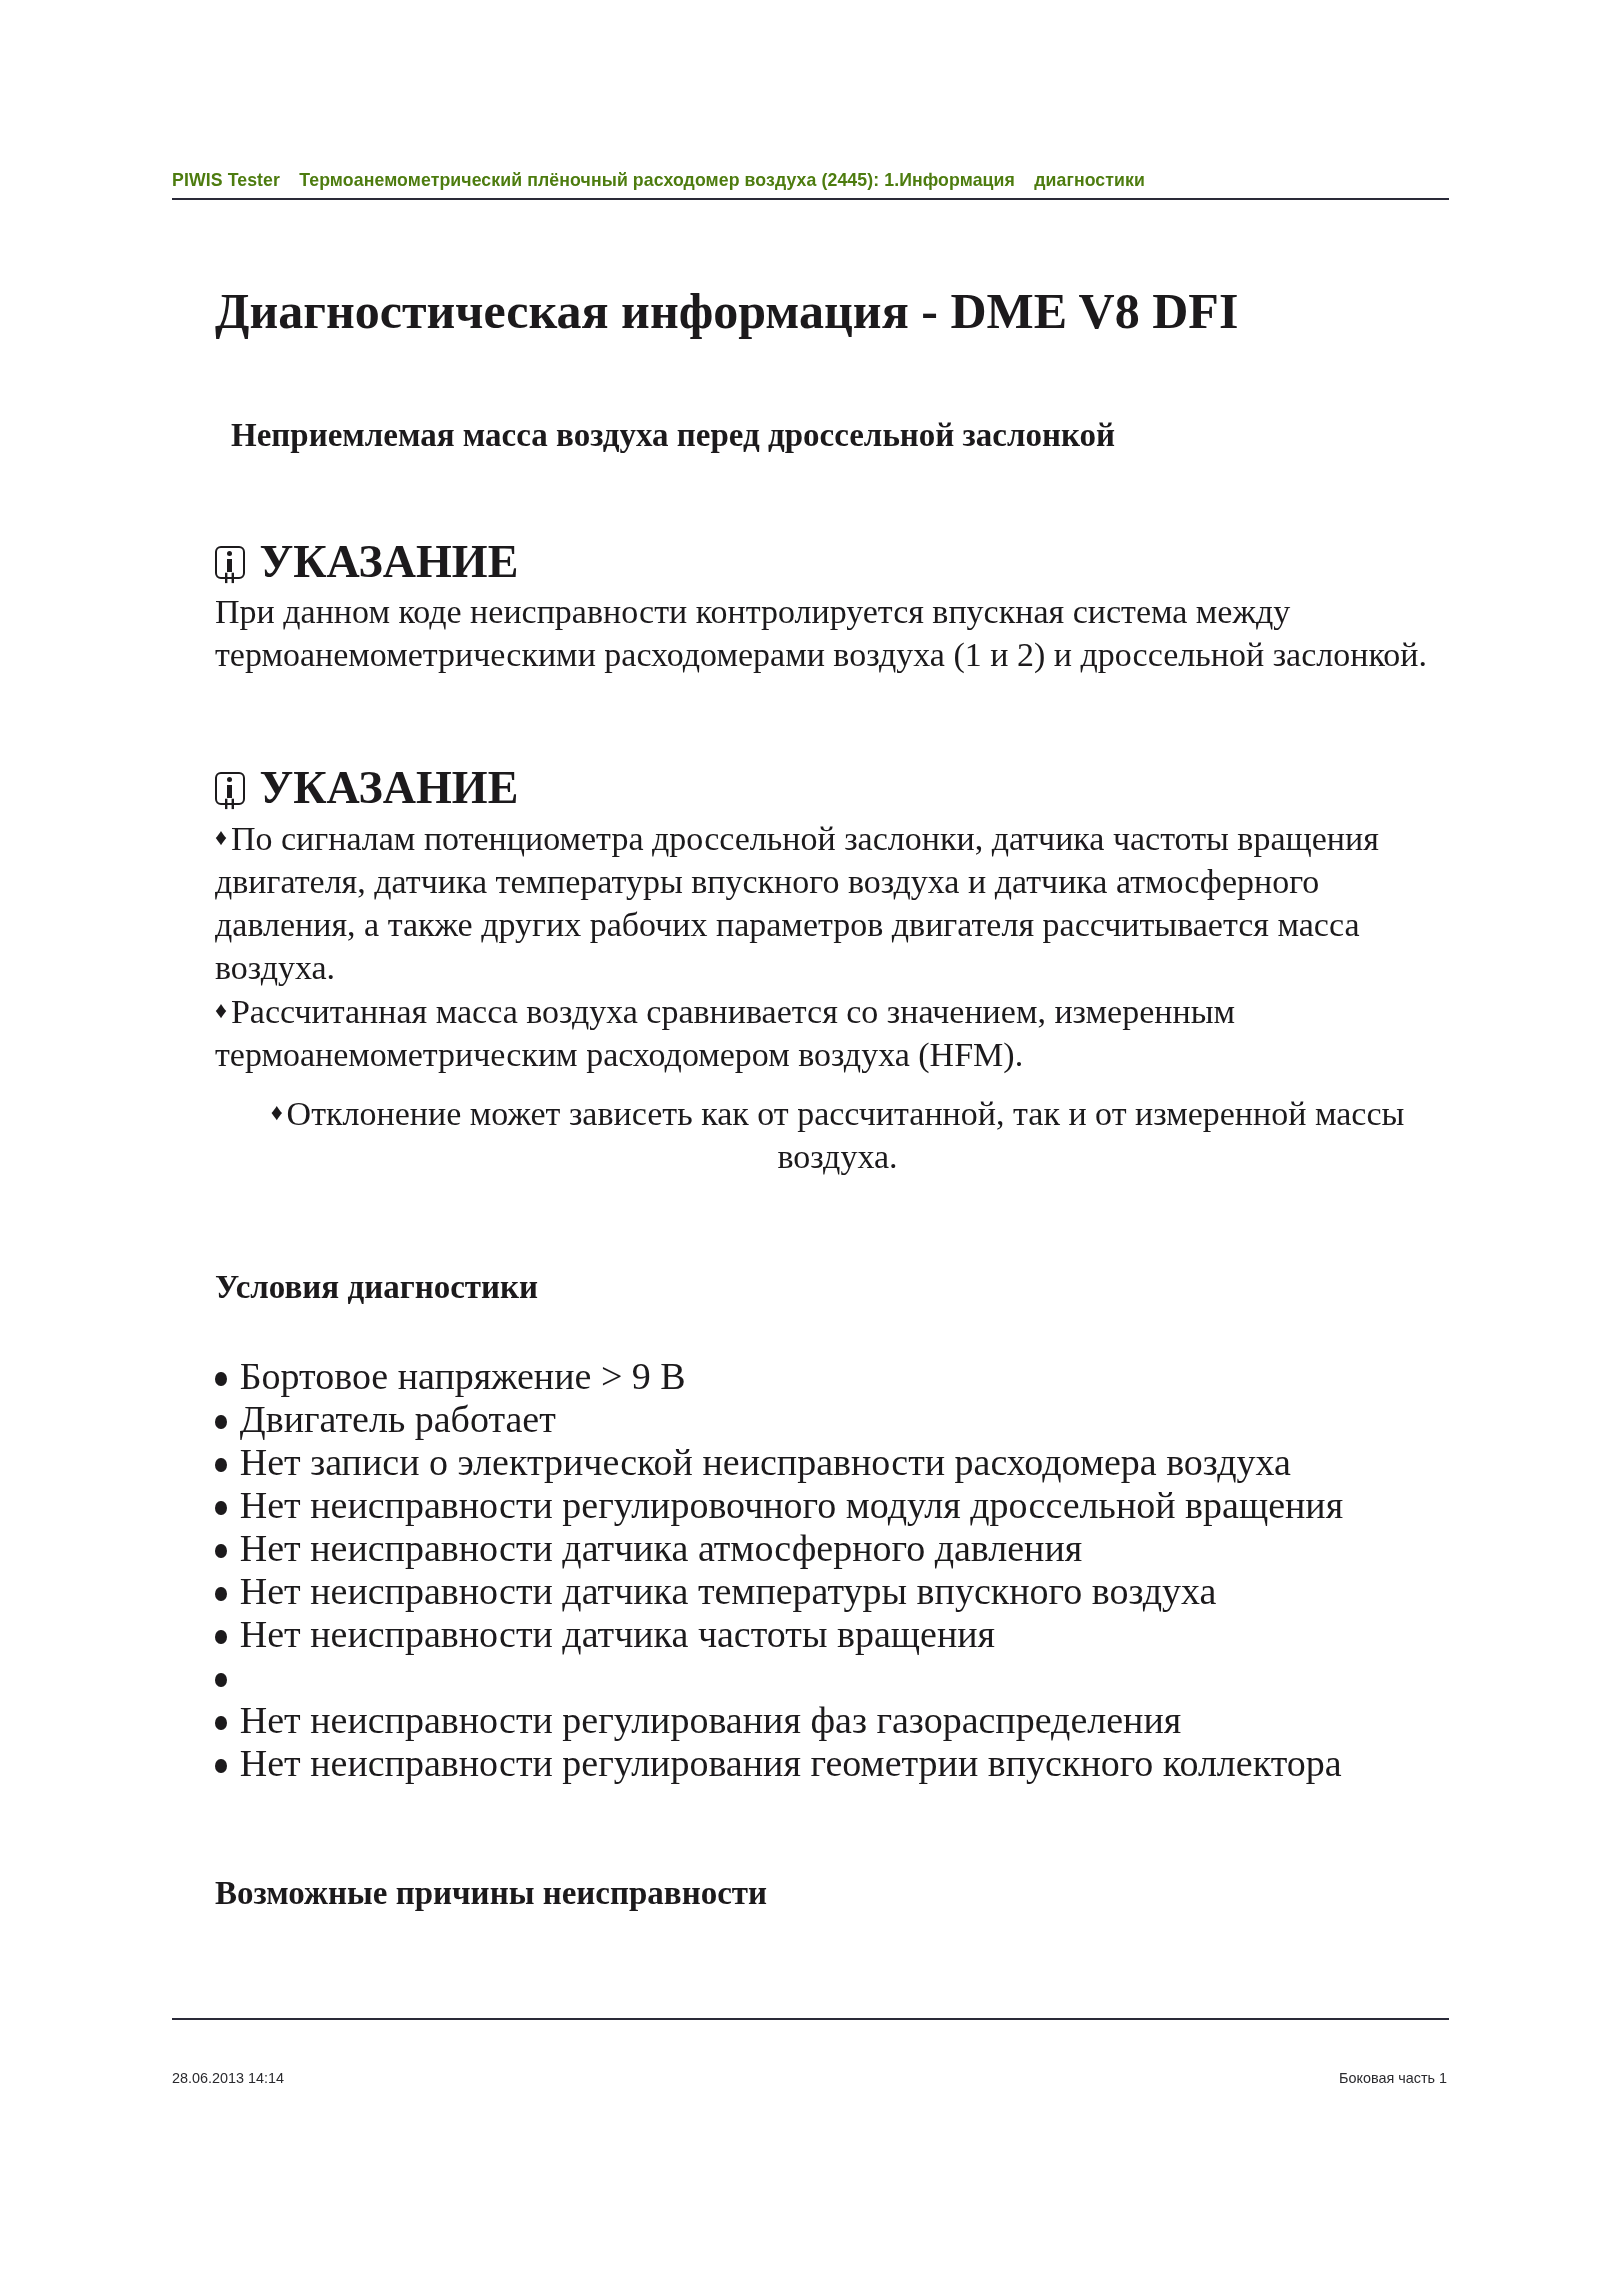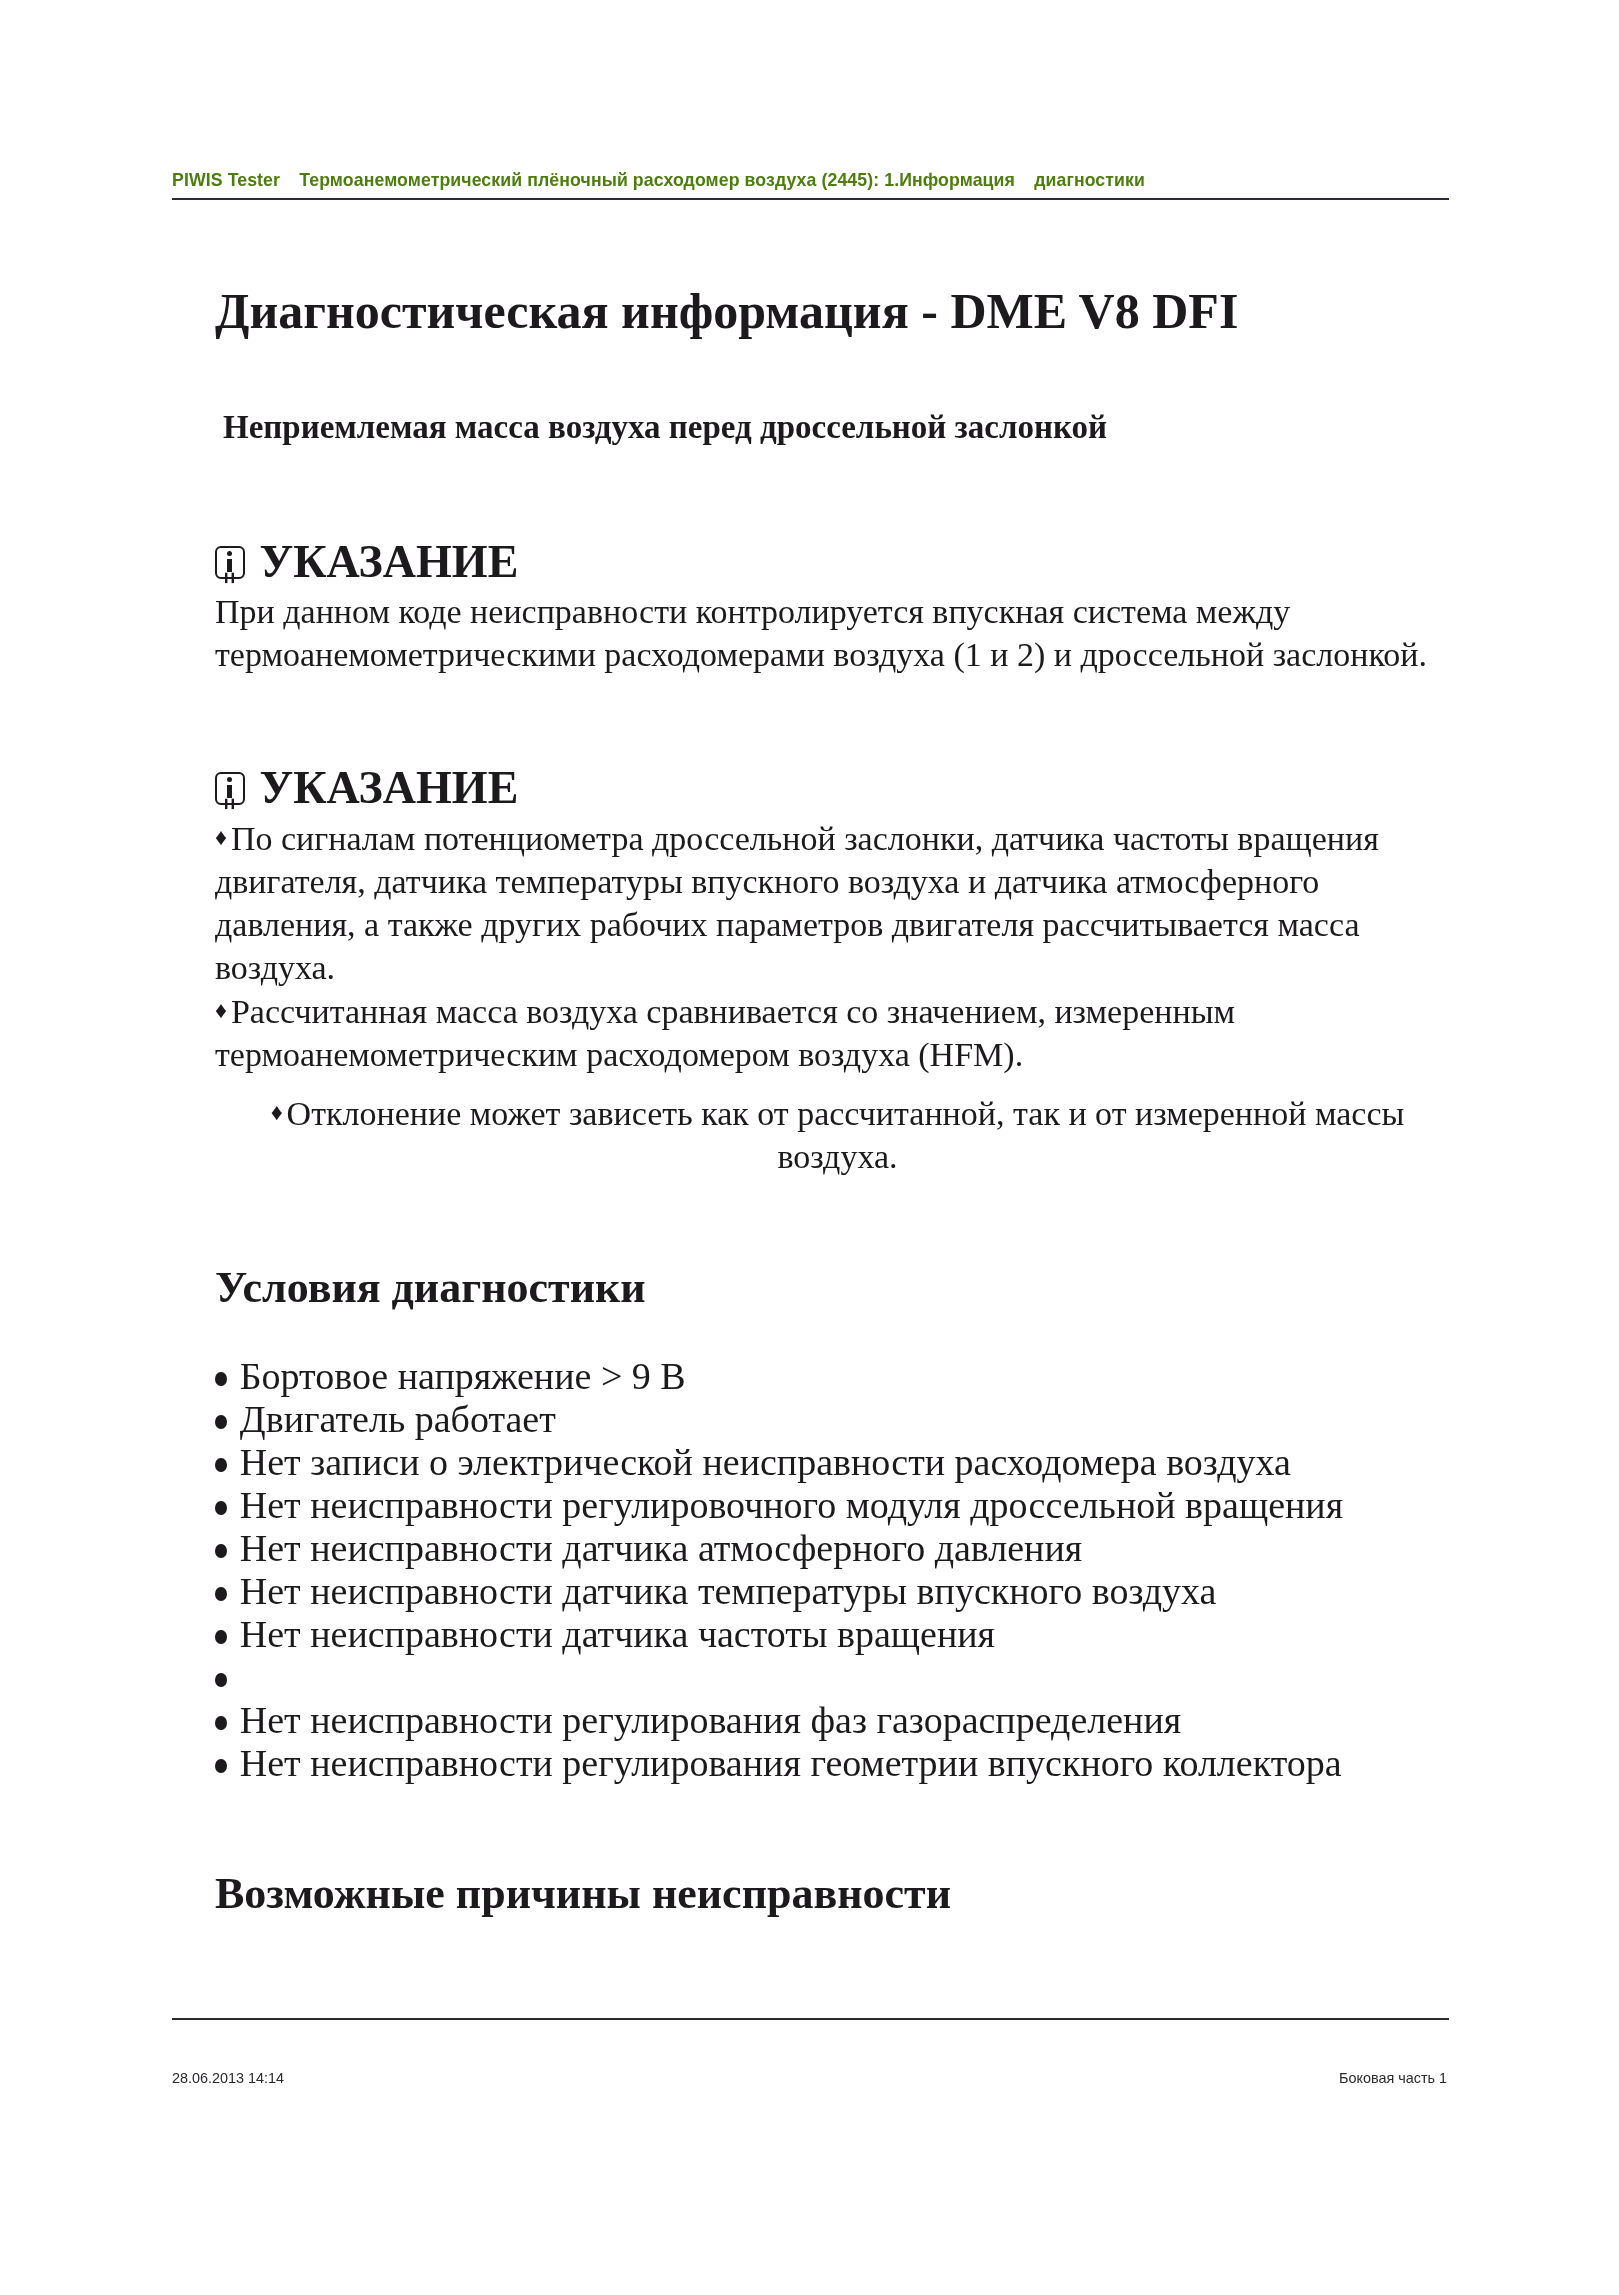--- a/index.html
+++ b/index.html
@@ -51,21 +51,21 @@
       font-size: 50px;
       line-height: 59px;
       font-weight: bold;
       white-space: nowrap;
       text-align: right;
     }
     .doc-subtitle {
       position: absolute;
       top: 400px;
       left: 0;
-      margin: 8px;
+      margin: 16px;
       font-size: 33px;
       line-height: 39px;
       font-weight: bold;
       white-space: nowrap;
     }
     .notice {
       position: absolute;
       left: 0;
       width: 1245px;
     }
@@ -125,21 +125,21 @@
     .diamond {
       display: inline-block;
       font-size: 23.6px;
       vertical-align: 5.2px;
       margin-right: 3.9px;
     }
     .section-heading {
       position: absolute;
       left: 0;
       margin: 0;
-      font-size: 44px;
+      font-size: 33px;
       line-height: 39px;
       font-weight: bold;
       white-space: nowrap;
     }
     .cond-heading { top: 1268px; }
     .causes-heading { top: 1874px; }
     .conditions-list {
       position: absolute;
       left: 0;
       top: 1355px;

